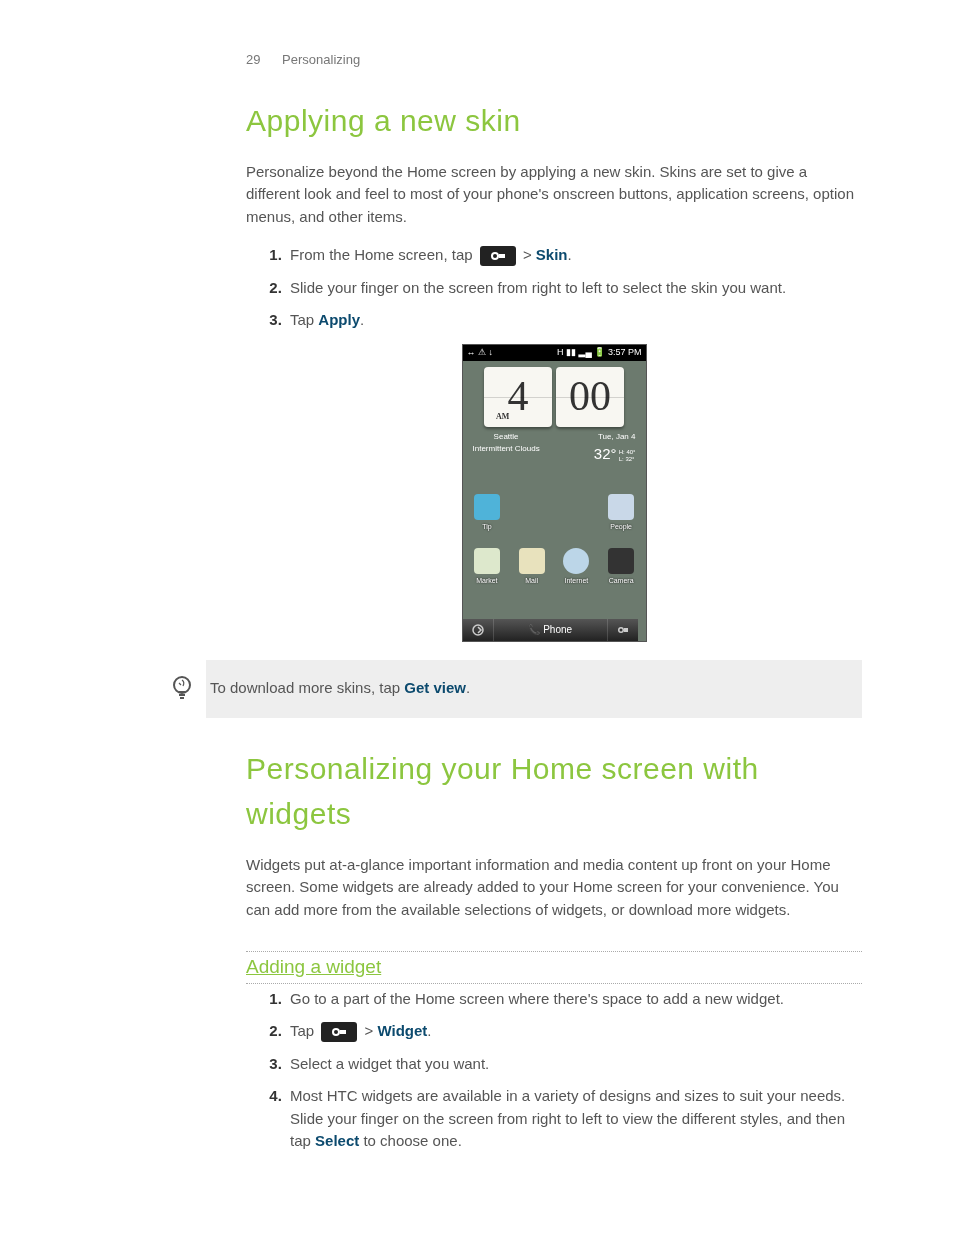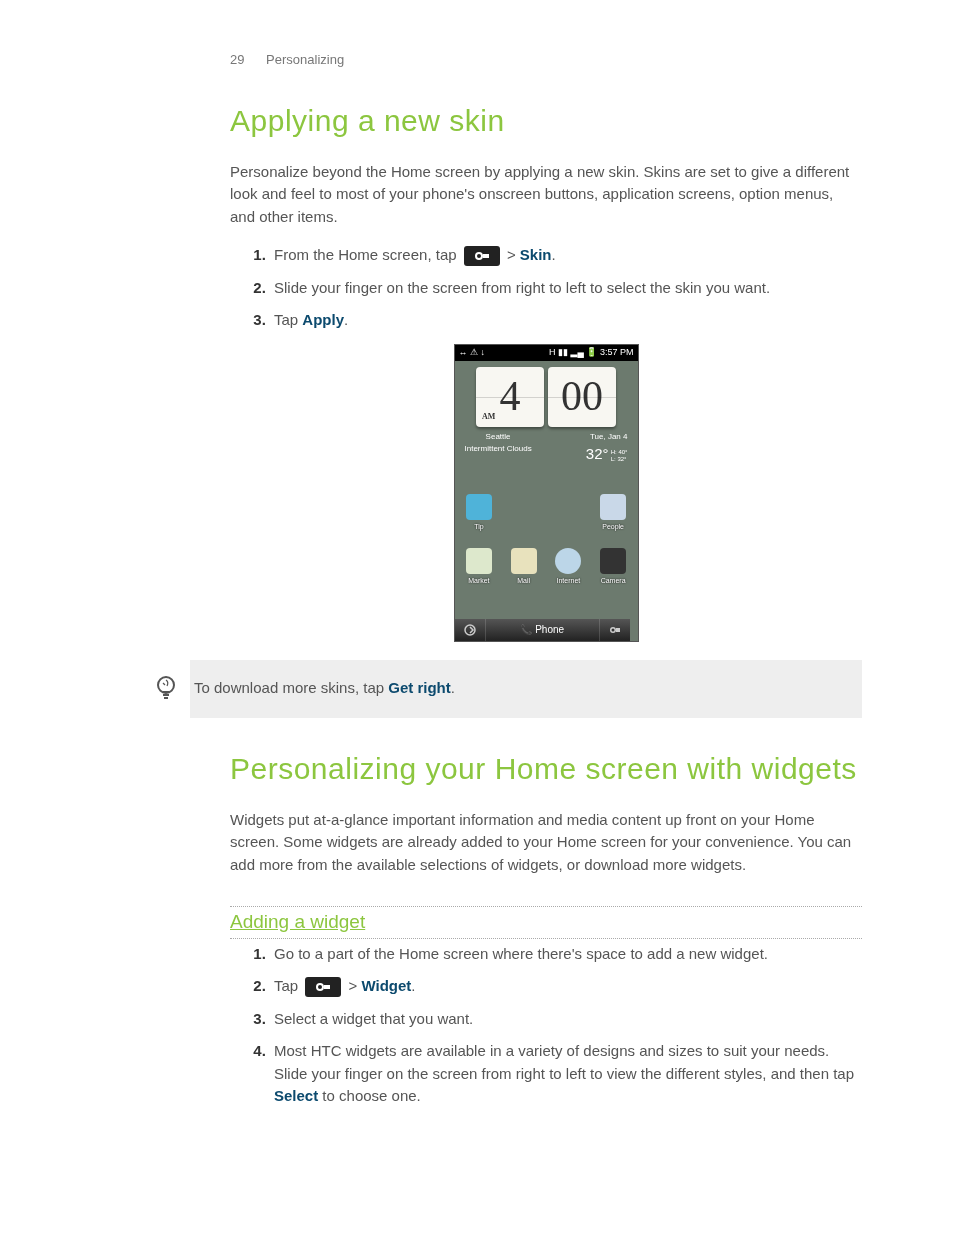--- a/index.html
+++ b/index.html
@@ -6,21 +6,21 @@
     font-family: Arial, Helvetica, sans-serif;
     color: #333;
     margin: 0;
     padding: 0;
     background: #fff;
     line-height: 1.5;
     font-size: 15px;
   }
   .page {
     width: 922px;
-    padding: 50px 60px 50px 0;
+    padding: 50px 60px 50px 16px;
     box-sizing: border-box;
     position: relative;
   }
   .header-line {
     margin-left: 230px;
     font-size: 13px;
     color: #777;
   }
   .header-line .pgnum {
     margin-right: 18px;
@@ -89,21 +89,21 @@
     width:68px; height:60px; background:#f8f7f2;
     border-radius:4px; position:relative;
     display:flex; align-items:center; justify-content:center;
     font-family: Georgia, serif; font-size:42px; color:#333;
     box-shadow: 0 2px 3px rgba(0,0,0,0.4);
   }
   .flip-card::after {
     content:""; position:absolute; left:0; right:0; top:50%; height:1px;
     background: rgba(0,0,0,0.15);
   }
-  .flip-card .ampm { position:absolute; bottom:4px; left:6px; font-size:8px; font-weight:bold;font-family:Liberation Serif, serif; }
+  .flip-card .ampm { position:absolute; bottom:4px; left:12px; font-size:8px; font-weight:bold;font-family:Liberation Serif, serif; }
   .weather-row {
     display:flex; justify-content:space-between; color:#fff; font-size:8px; padding:4px 4px 0;
   }
   .app-row {
     display:flex; justify-content:space-around; align-items:flex-end; padding:4px 2px;
     height:46px;
   }
   .app-ic { width:32px; text-align:center; }
   .app-ic .box { width:26px; height:26px; border-radius:4px; margin:0 auto 2px; }
   .app-ic .lbl { font-size:7px; color:#fff; text-shadow:0 0 2px #000; }
@@ -247,21 +247,21 @@
 
   <div class="tip-bar">
     <div class="bulb">
       <svg width="24" height="30" viewBox="0 0 24 30">
           <circle cx="12" cy="11" r="8" fill="none" stroke="#555" stroke-width="2"></circle>
           <path d="M9 18 L15 18 M9 21 L15 21 M10 24 L14 24" stroke="#555" stroke-width="2" fill="none"></path>
           <path d="M12 6 Q15 8 13 12 M9 9 L11 11" stroke="#555" stroke-width="1.2" fill="none"></path>
         </svg>
     </div>
     <div class="tip-text">
-      <span>To download more skins, tap </span><strong class="ui">Get right</strong><span>.</span>
+      <span>To download more skins, tap </span><strong class="ui">Get view</strong><span>.</span>
     </div>
   </div>
 
   <h1 class="section">Personalizing your Home screen with widgets</h1>
 
   <p class="body">Widgets put at-a-glance important information and media content up front on your Home screen. Some widgets are already added to your Home screen for your convenience. You can add more from the available selections of widgets, or download more widgets.</p>
 
   <h2 class="sub">Adding a widget</h2>
 
   <ol class="steps">

